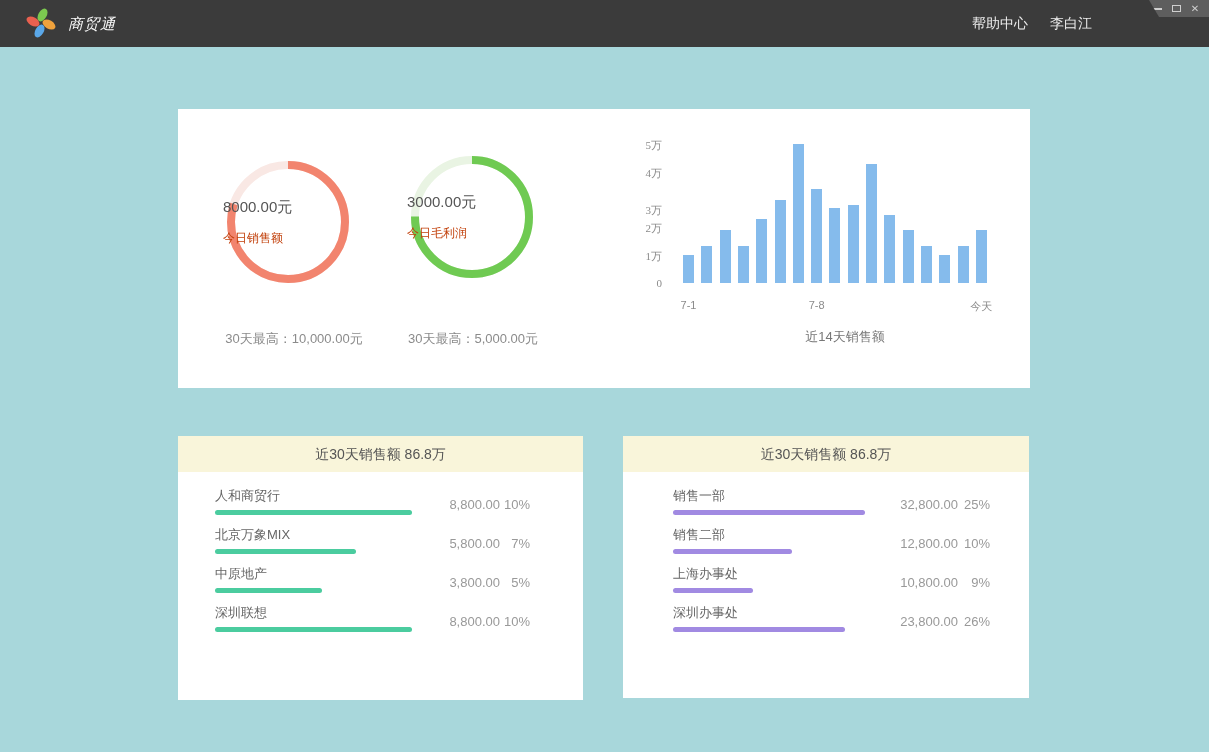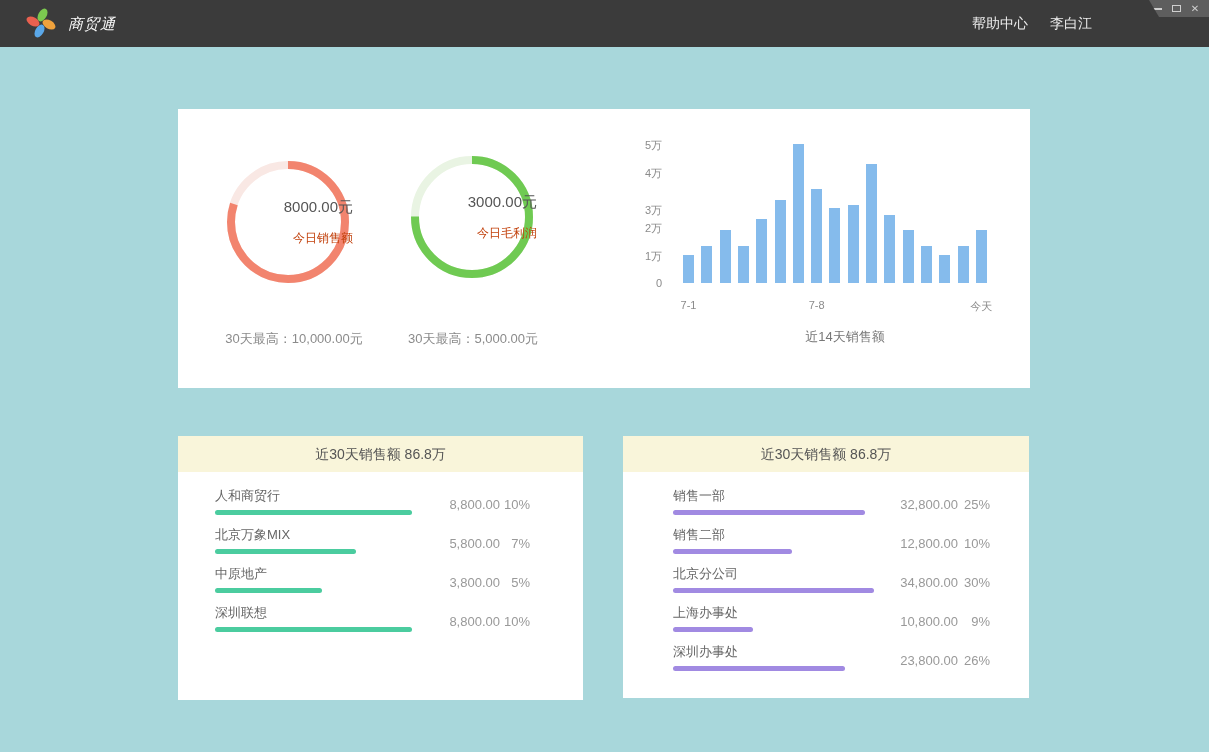--- a/index.html
+++ b/index.html
@@ -24,30 +24,30 @@
   
   .card { position:absolute; background:#fff; }
   .card-top   { left:178px; top:109px; width:852px; height:279px; }
   .card-bl    { left:178px; top:436px; width:405px; height:264px; }
   .card-br    { left:623px; top:436px; width:406px; height:262px; }
 
   
   .donut { position:absolute; width:130px; height:130px; }
   .donut-1 { left:45px; top:48px; }
   .donut-2 { left:229px; top:43px; }
-  .donut-center { position:absolute; inset:0; display:flex; flex-direction:column; align-items:flex-end; justify-content:center; gap:13px; }
+  .donut-center { position:absolute; inset:0; display:flex; flex-direction:column; align-items:flex-start; justify-content:center; gap:13px; }
   .donut-value { font-size:15px; color:#555; }
   .donut-label { font-size:12px; color:#c2410c; }
   .footnote { position:absolute; top:221px; width:160px; text-align:center; font-size:13px; color:#8b8b8b; }
   .footnote-1 { left:36px; }
   .footnote-2 { left:215px; }
 
   
   .barchart { position:absolute; inset:0; }
-  .ytick { position:absolute; width:44px; text-align:right; font-size:11px; color:#8b8b8b; }
+  .ytick { position:absolute; width:44px; text-align:right; font-size:11px; color:#8b8b8b;font-family:Liberation Serif, serif; }
   .bar { position:absolute; width:11px; background:#85bbec; }
   .xtick { position:absolute; width:44px; text-align:center; font-size:11px; color:#8b8b8b; }
   .bar-caption { position:absolute; left:597px; top:219px; width:140px; text-align:center; font-size:13px; color:#777; }
 
   
   .list-header { height:36px; line-height:36px; text-align:center; background:#f9f5da; font-size:14px; color:#555; }
   .list-rows { position:absolute; left:0; right:0; top:48px; }
   .list-row { position:relative; height:39px; }
   .row-name { position:absolute; top:3px; font-size:13px; color:#666; }
   .row-bar { position:absolute; top:26px; height:5px; border-radius:3px; }
@@ -194,28 +194,20 @@
       </div>
       <div class="list-row">
         <div class="row-name">销售二部</div>
         <div class="row-bar" style="width: 119px; background: rgb(161, 138, 226);"></div>
         <div class="row-vals">
           <span class="row-value">12,800.00</span>
           <span class="row-pct">10%</span>
         </div>
       </div>
       <div class="list-row">
-        <div class="row-name">北京分公司</div>
-        <div class="row-bar" style="width: 201px; background: rgb(161, 138, 226);"></div>
-        <div class="row-vals">
-          <span class="row-value">34,800.00</span>
-          <span class="row-pct">30%</span>
-        </div>
-      </div>
-      <div class="list-row">
         <div class="row-name">上海办事处</div>
         <div class="row-bar" style="width: 80px; background: rgb(161, 138, 226);"></div>
         <div class="row-vals">
           <span class="row-value">10,800.00</span>
           <span class="row-pct">9%</span>
         </div>
       </div>
       <div class="list-row">
         <div class="row-name">深圳办事处</div>
         <div class="row-bar" style="width: 172px; background: rgb(161, 138, 226);"></div>

